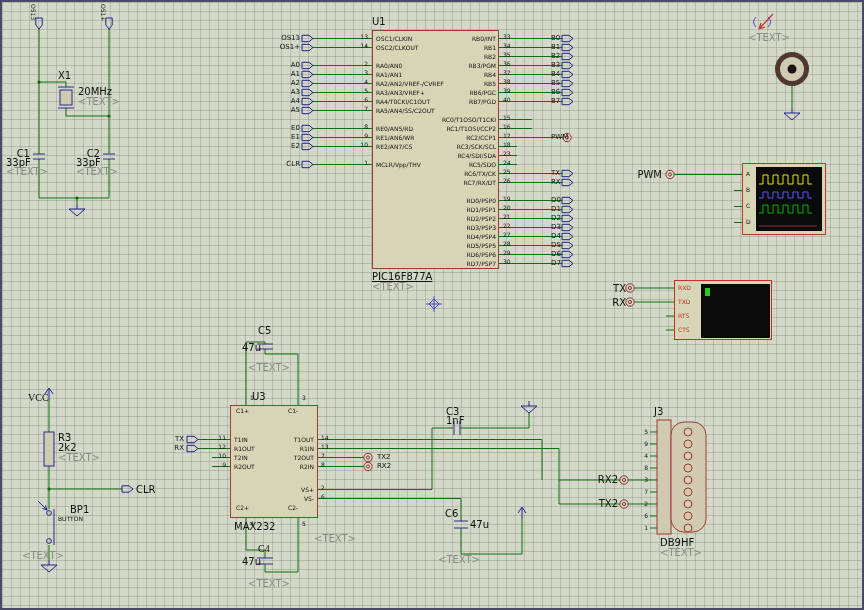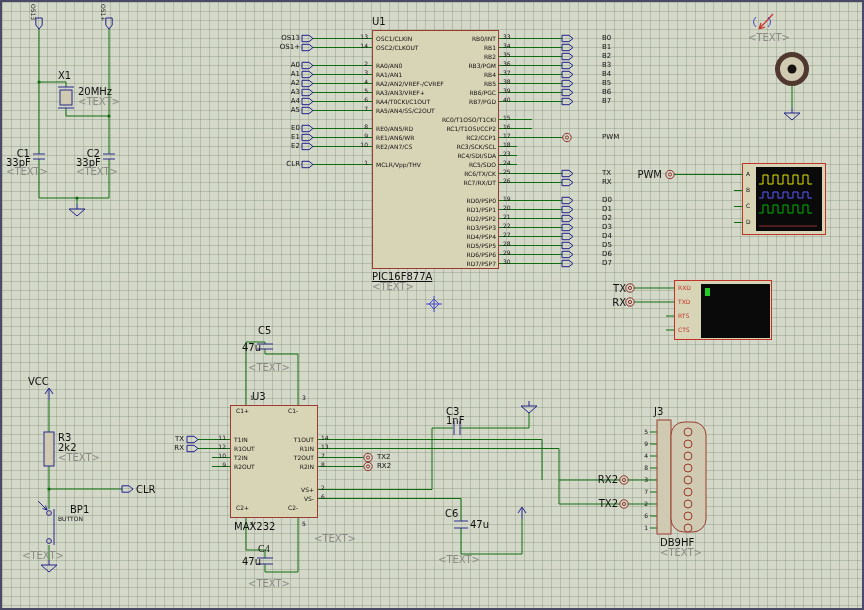--- a/index.html
+++ b/index.html
@@ -336,21 +336,21 @@
       <div class="r"></div>
       <div class="r">19</div>
       <div class="r">20</div>
       <div class="r">21</div>
       <div class="r">22</div>
       <div class="r">27</div>
       <div class="r">28</div>
       <div class="r">29</div>
       <div class="r">30</div>
     </div>
-  <div class="col f7" style="left:600px;top:32px;width:50px;">
+  <div class="col f7" style="left:549px;top:32px;width:50px;">
 
   <div class="r">B0</div>
       <div class="r">B1</div>
       <div class="r">B2</div>
       <div class="r">B3</div>
       <div class="r">B4</div>
       <div class="r">B5</div>
       <div class="r">B6</div>
       <div class="r">B7</div>
       <div class="r"></div>
@@ -466,21 +466,21 @@
   <div class="lab right" style="left:4px;top:155px;width:24px;">33pF</div>
   <div class="lab right note" style="left:4px;top:164px;width:24px;">&lt;TEXT&gt;</div>
   <div class="lab right" style="left:74px;top:146px;width:24px;">C2</div>
   <div class="lab right" style="left:74px;top:155px;width:24px;">33pF</div>
   <div class="lab right note" style="left:74px;top:164px;width:24px;">&lt;TEXT&gt;</div>
 
   <div class="lab" style="left:370px;top:14px;">U1</div>
   <div class="lab" style="left:370px;top:269px;text-decoration:underline;">PIC16F877A</div>
   <div class="lab note" style="left:370px;top:279px;">&lt;TEXT&gt;</div>
 
-  <div class="lab" style="left:26px;top:374px;">VCC</div>
+  <div class="lab" style="left:26px;top:390px;font-family:Liberation Serif, serif;">VCC</div>
   <div class="lab" style="left:56px;top:430px;">R3</div>
   <div class="lab" style="left:56px;top:440px;">2k2</div>
   <div class="lab note" style="left:56px;top:450px;">&lt;TEXT&gt;</div>
   <div class="lab" style="left:134px;top:482px;">CLR</div>
   <div class="lab" style="left:68px;top:502px;">BP1</div>
   <div class="lab small" style="left:56px;top:513px;">BUTTON</div>
   <div class="lab note" style="left:20px;top:548px;">&lt;TEXT&gt;</div>
 
   <div class="lab" style="left:250px;top:389px;">U3</div>
   <div class="lab" style="left:232px;top:519px;">MAX232</div>

